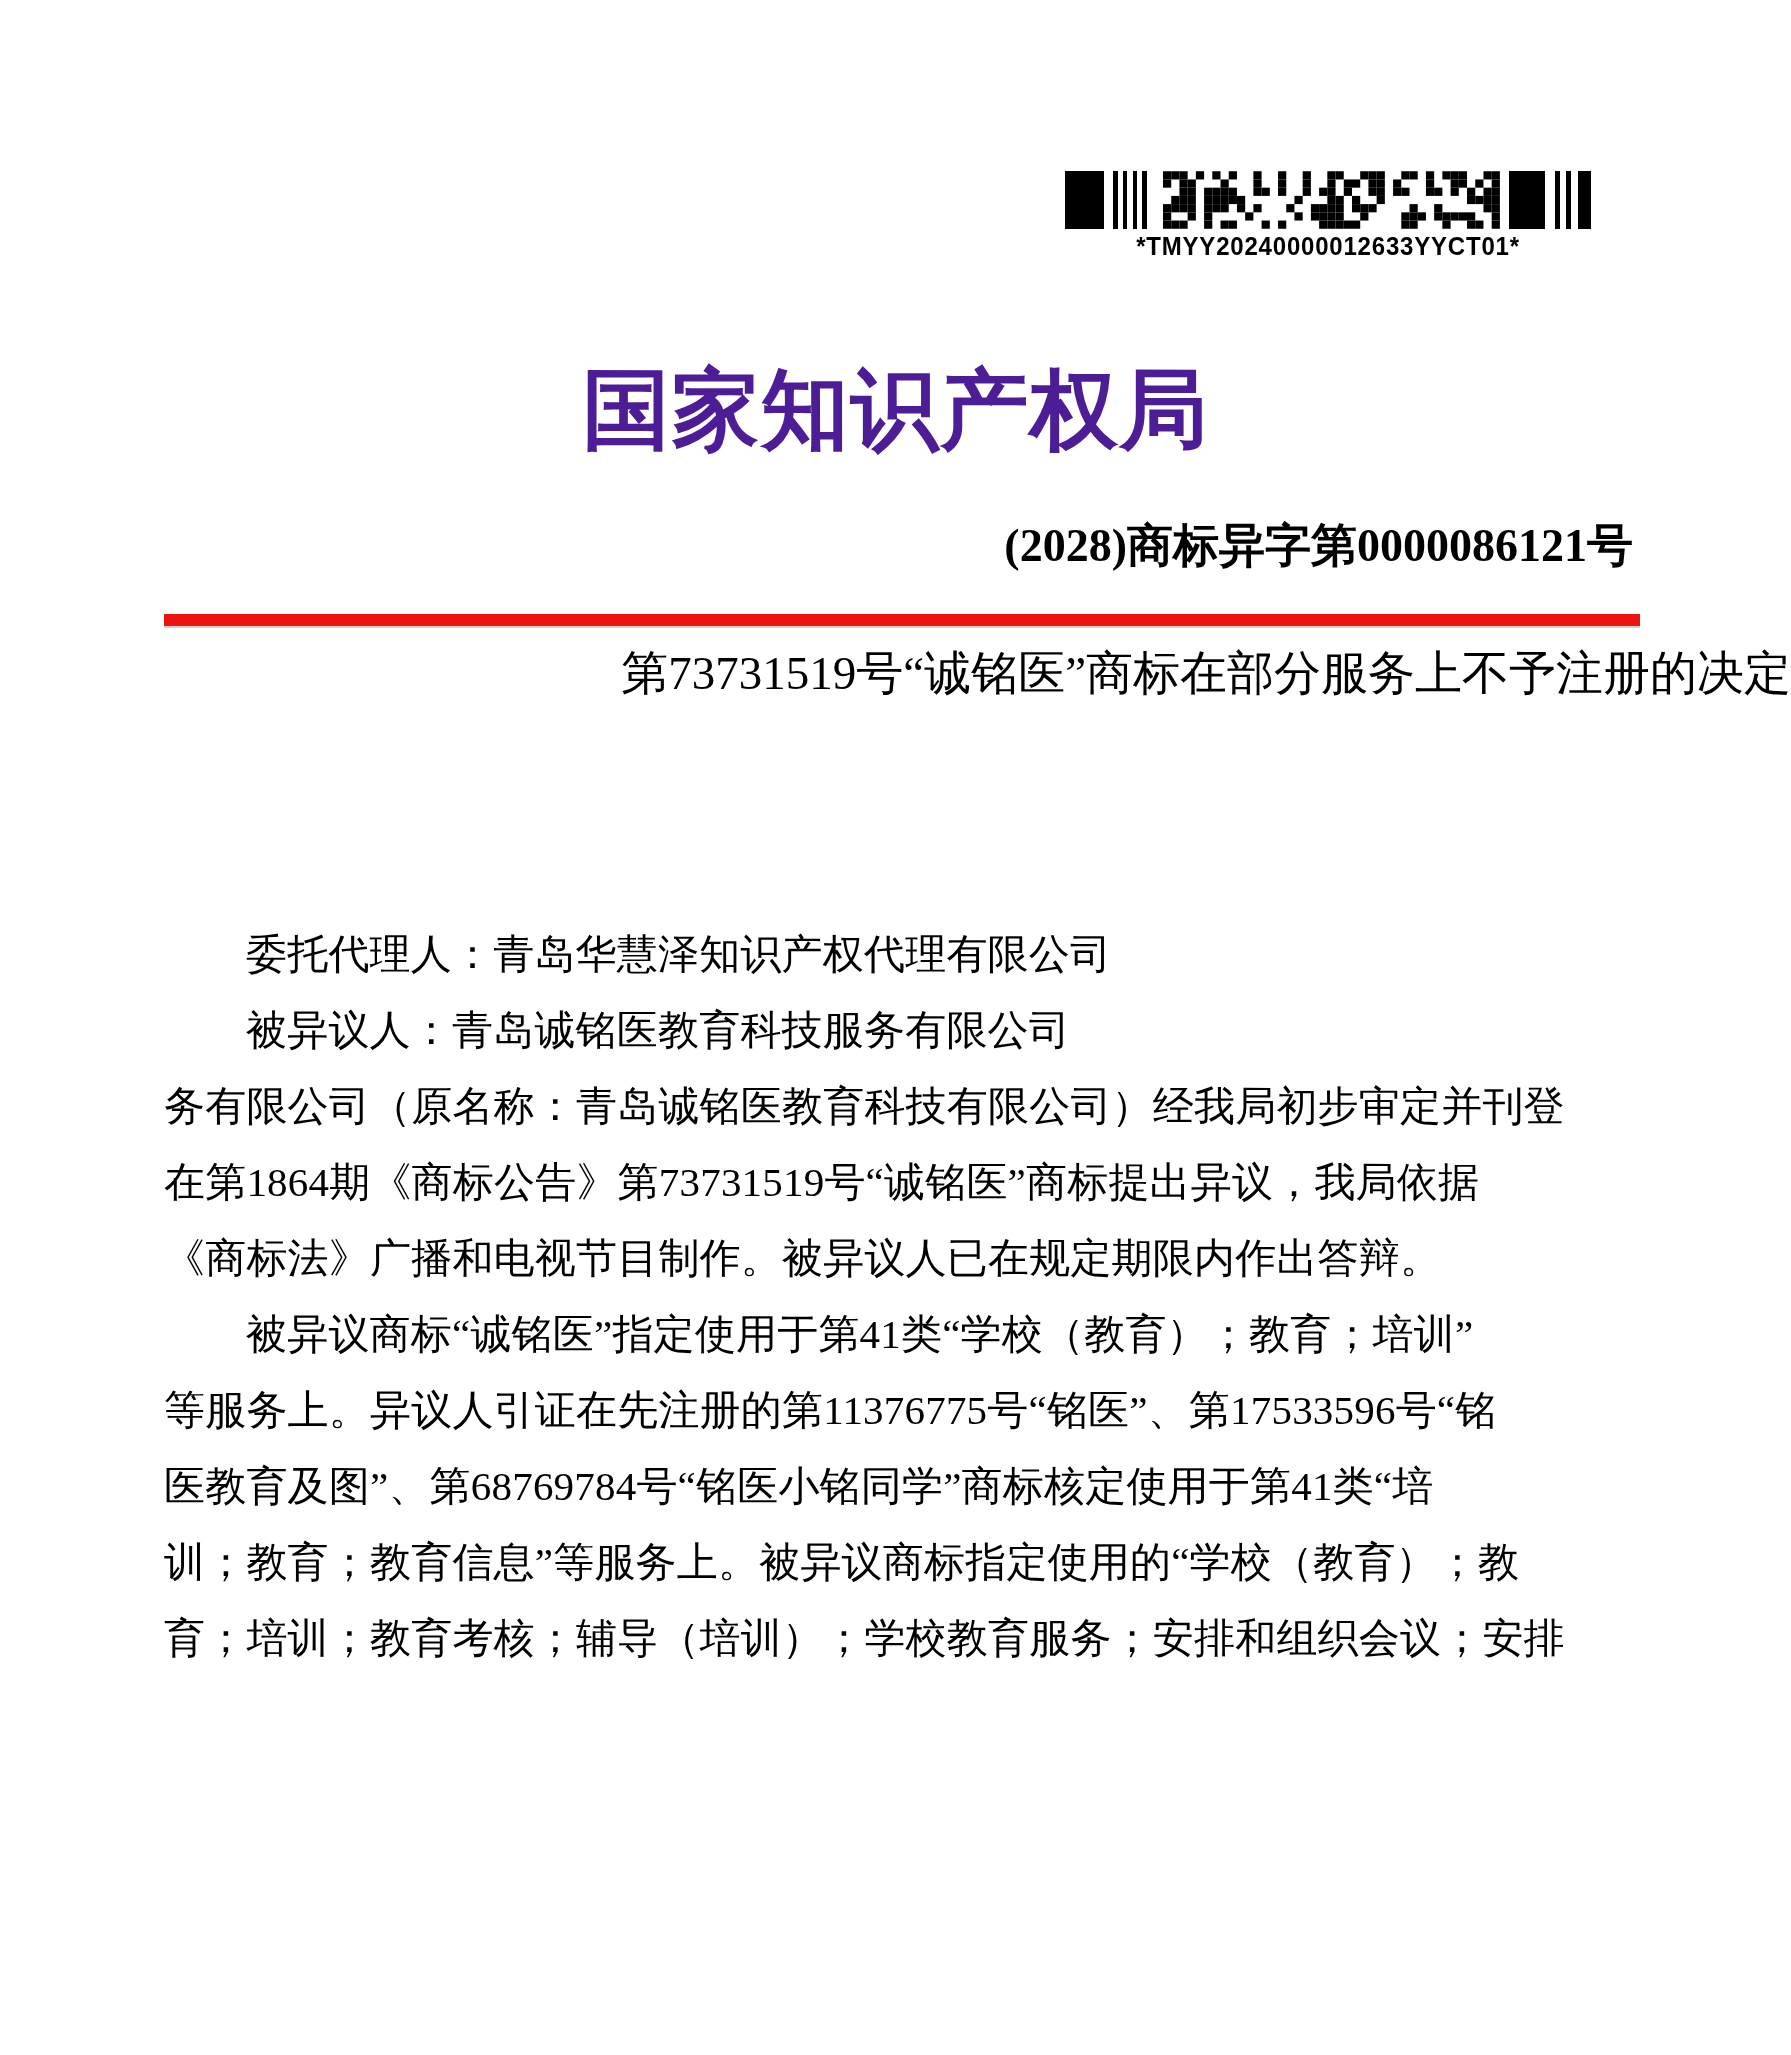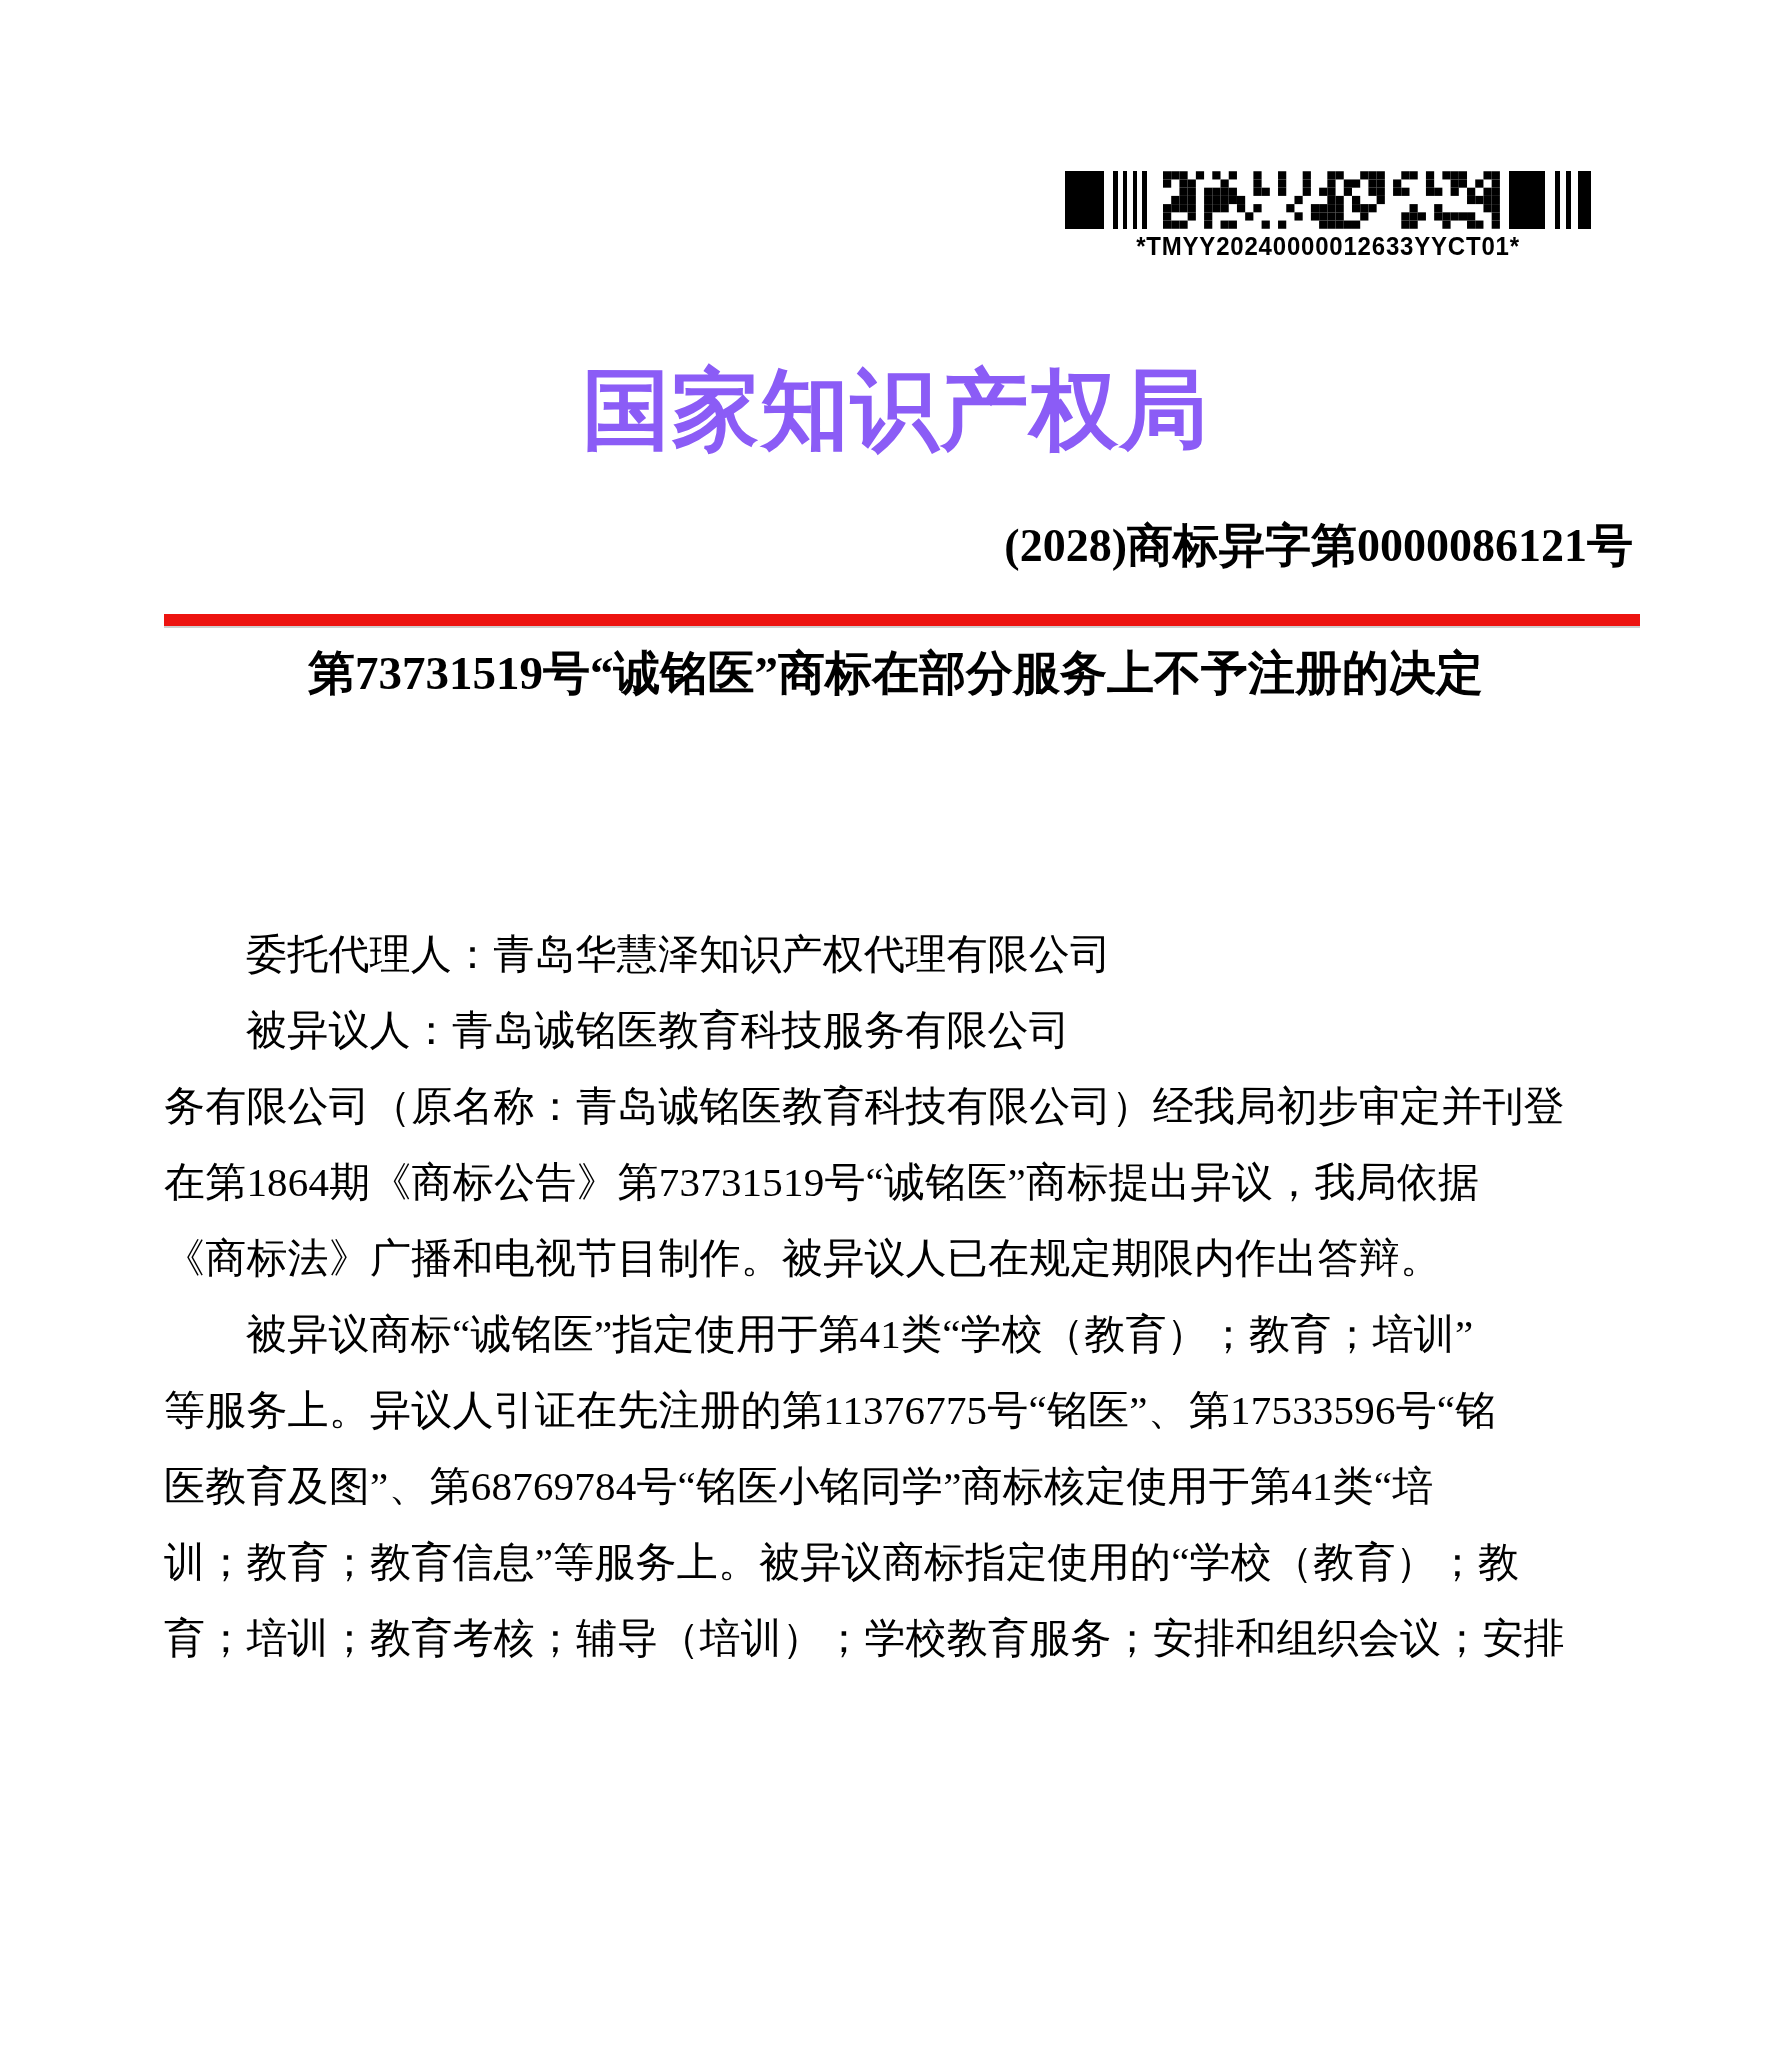--- a/index.html
+++ b/index.html
@@ -39,22 +39,22 @@
     font-size: 46px; font-weight: bold; line-height: 1.1;
     white-space: nowrap;
   }
   .red-rule {
     position: absolute; top: 614px; left: 164px;
     width: 1476px; height: 12.3px;
     border-bottom: 2.1px solid #cfcfcf;
   }
   .decision-title {
     position: absolute; top: 648px; left: 0; width: 100%;
-    text-align: center;
-    font-size: 47px; font-weight: bold; line-height: 1.1;
+    text-align: right;
+    font-size: 47px; font-weight: normal; line-height: 1.1;
     white-space: nowrap;
   }
 
   
   .doc-body {
     position: absolute; top: 916px; left: 164px; width: 1480px;
     font-size: 41px; line-height: 76px;
   }
   .body-line { white-space: nowrap; height: 76px; letter-spacing: 0.2px; }
   .body-line.indent { padding-left: 82px; }
@@ -222,21 +222,21 @@
       <div style="width:10px"></div>
       <div class="seg-bar" style="width:5px"></div>
         <div style="width:5.8px"></div>
       <div class="seg-bar" style="width:5px"></div>
         <div style="width:7.4px"></div>
       <div class="seg-bar" style="width:12.3px"></div>
     </div>
     <div class="barcode-text">*TMYY20240000012633YYCT01*</div>
   </div>
 
-  <div class="agency-title" style="color: #8b5cf6;">国家知识产权局</div>
+  <div class="agency-title" style="color: #4c1d95;">国家知识产权局</div>
 
   <div class="doc-number">(2028)商标异字第0000086121号</div>
 
   <div class="red-rule" style="background: rgb(237, 20, 16);"></div>
 
   <div class="decision-title">第73731519号“诚铭医”商标在部分服务上不予注册的决定</div>
 
   <div class="doc-body" id="doc-body">
       <div class="body-line indent">委托代理人：青岛华慧泽知识产权代理有限公司</div>
       <div class="body-line indent">被异议人：青岛诚铭医教育科技服务有限公司</div>

